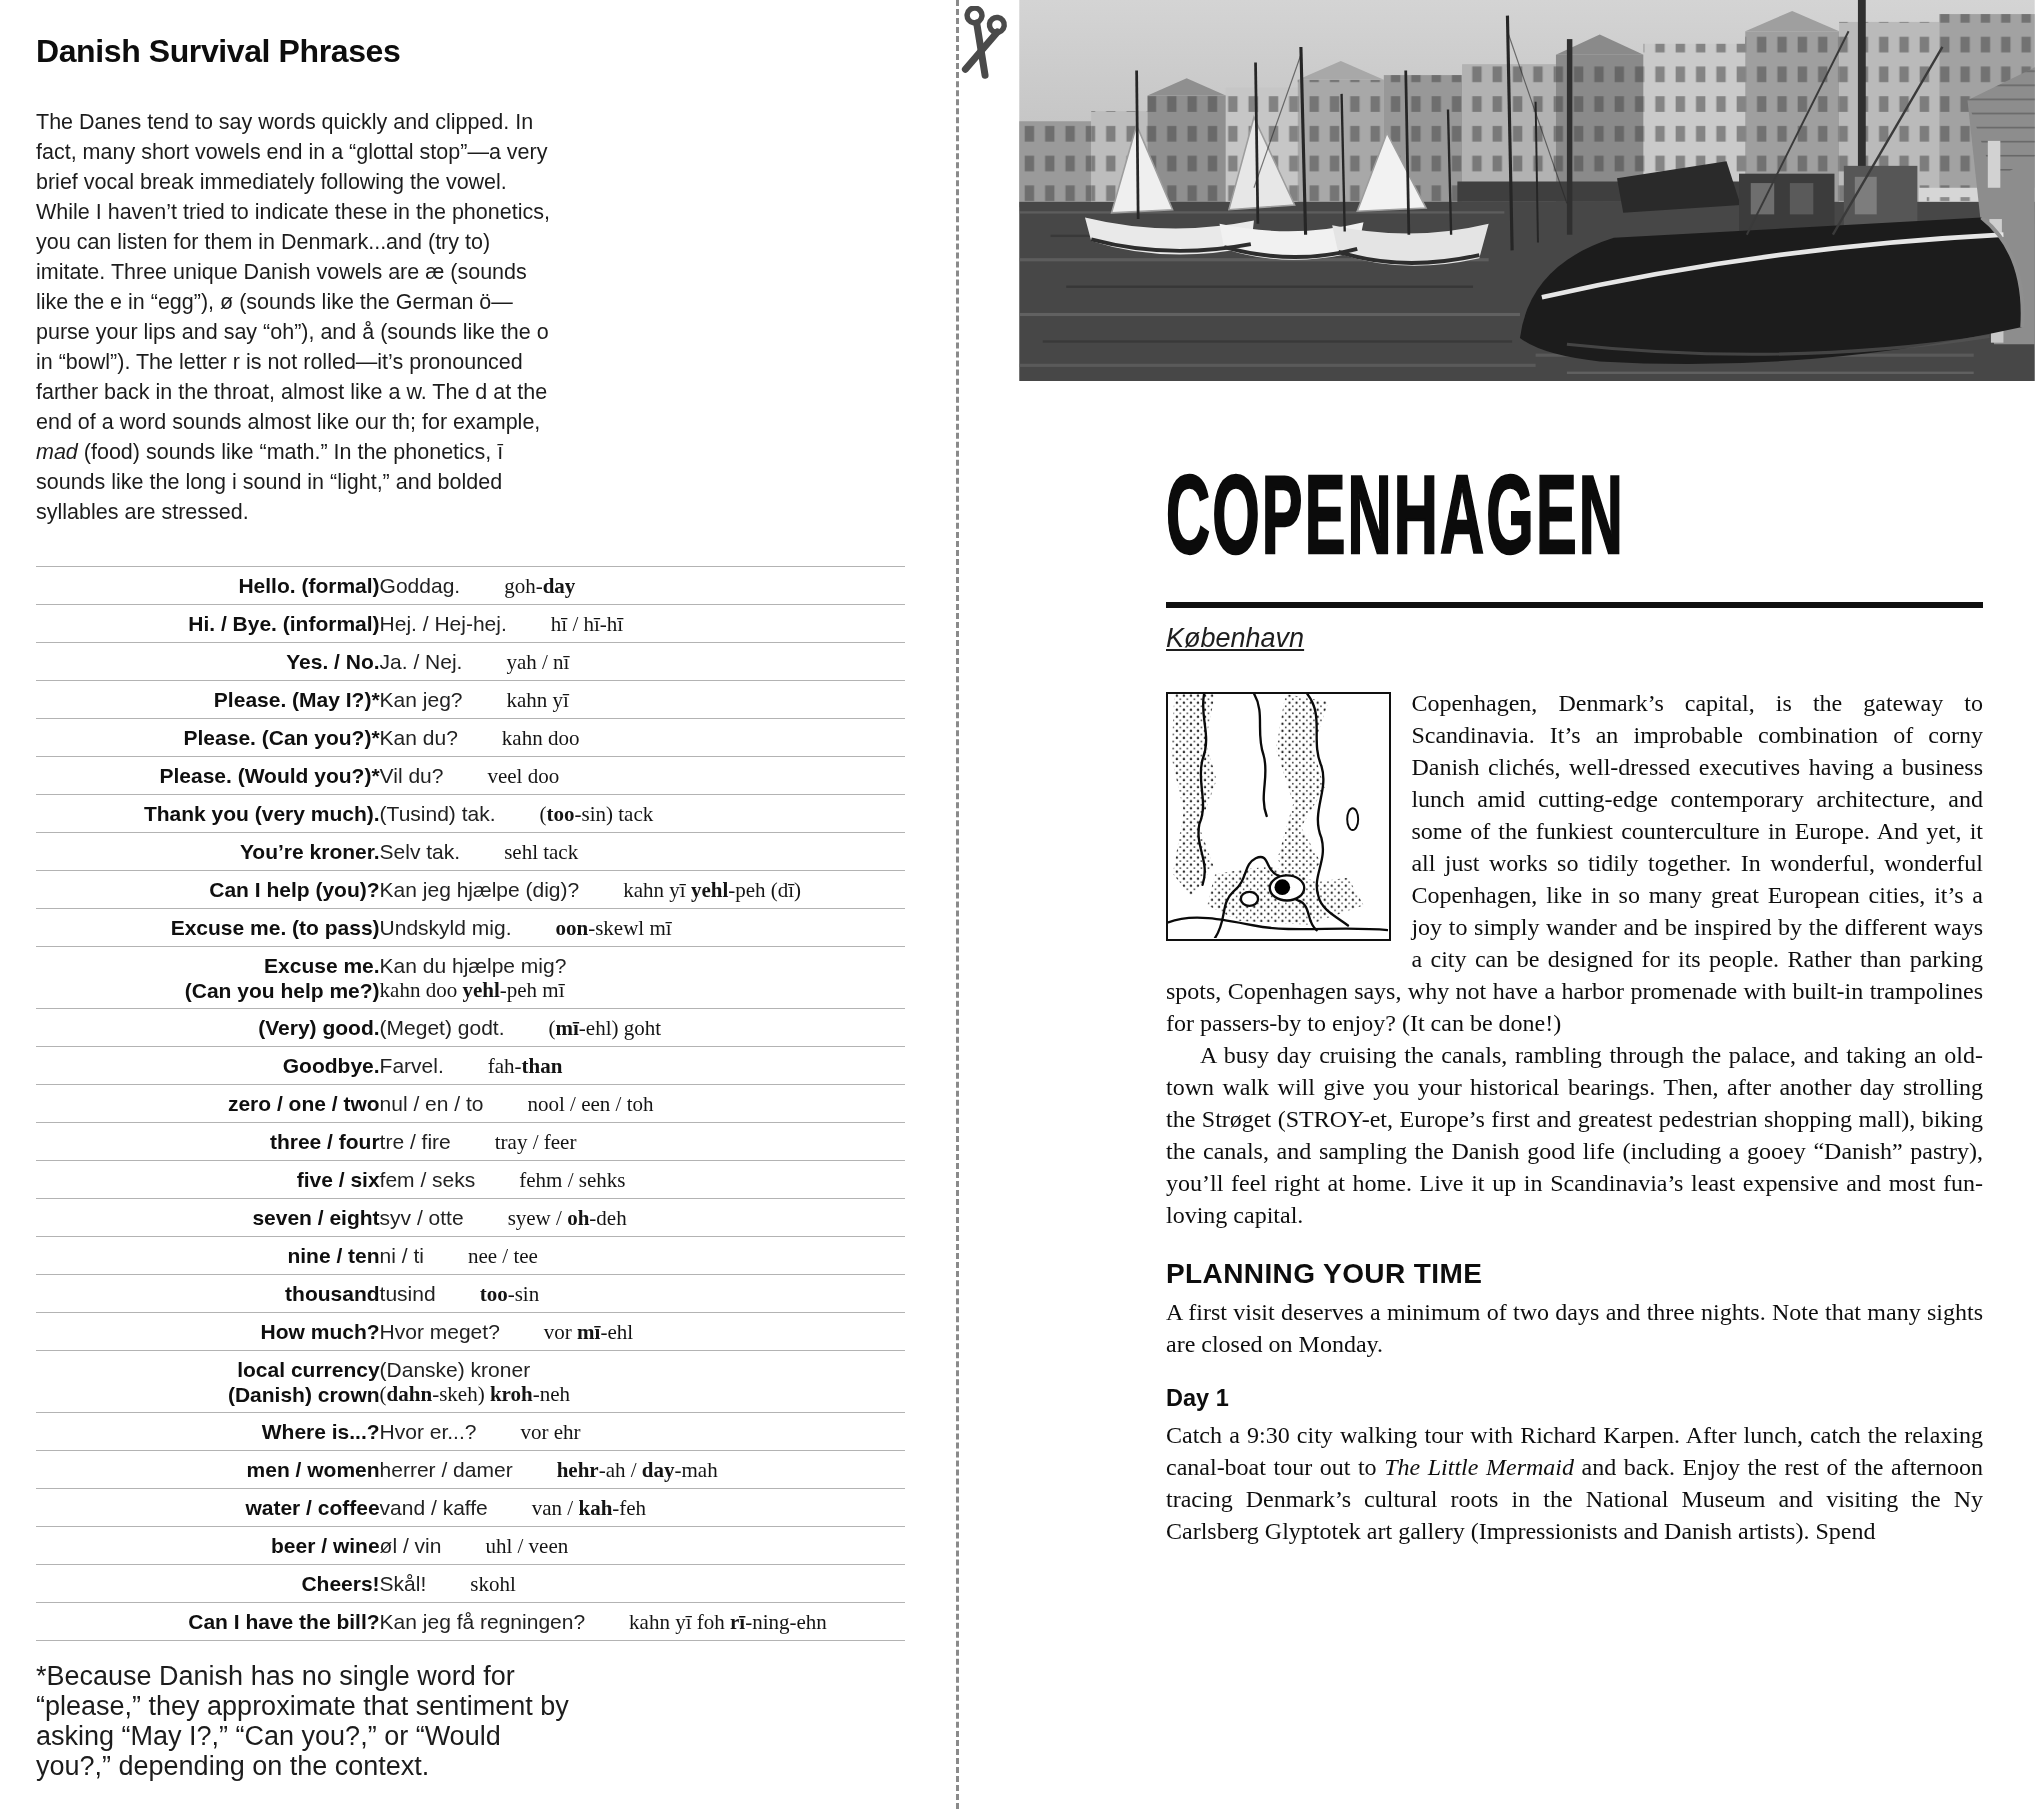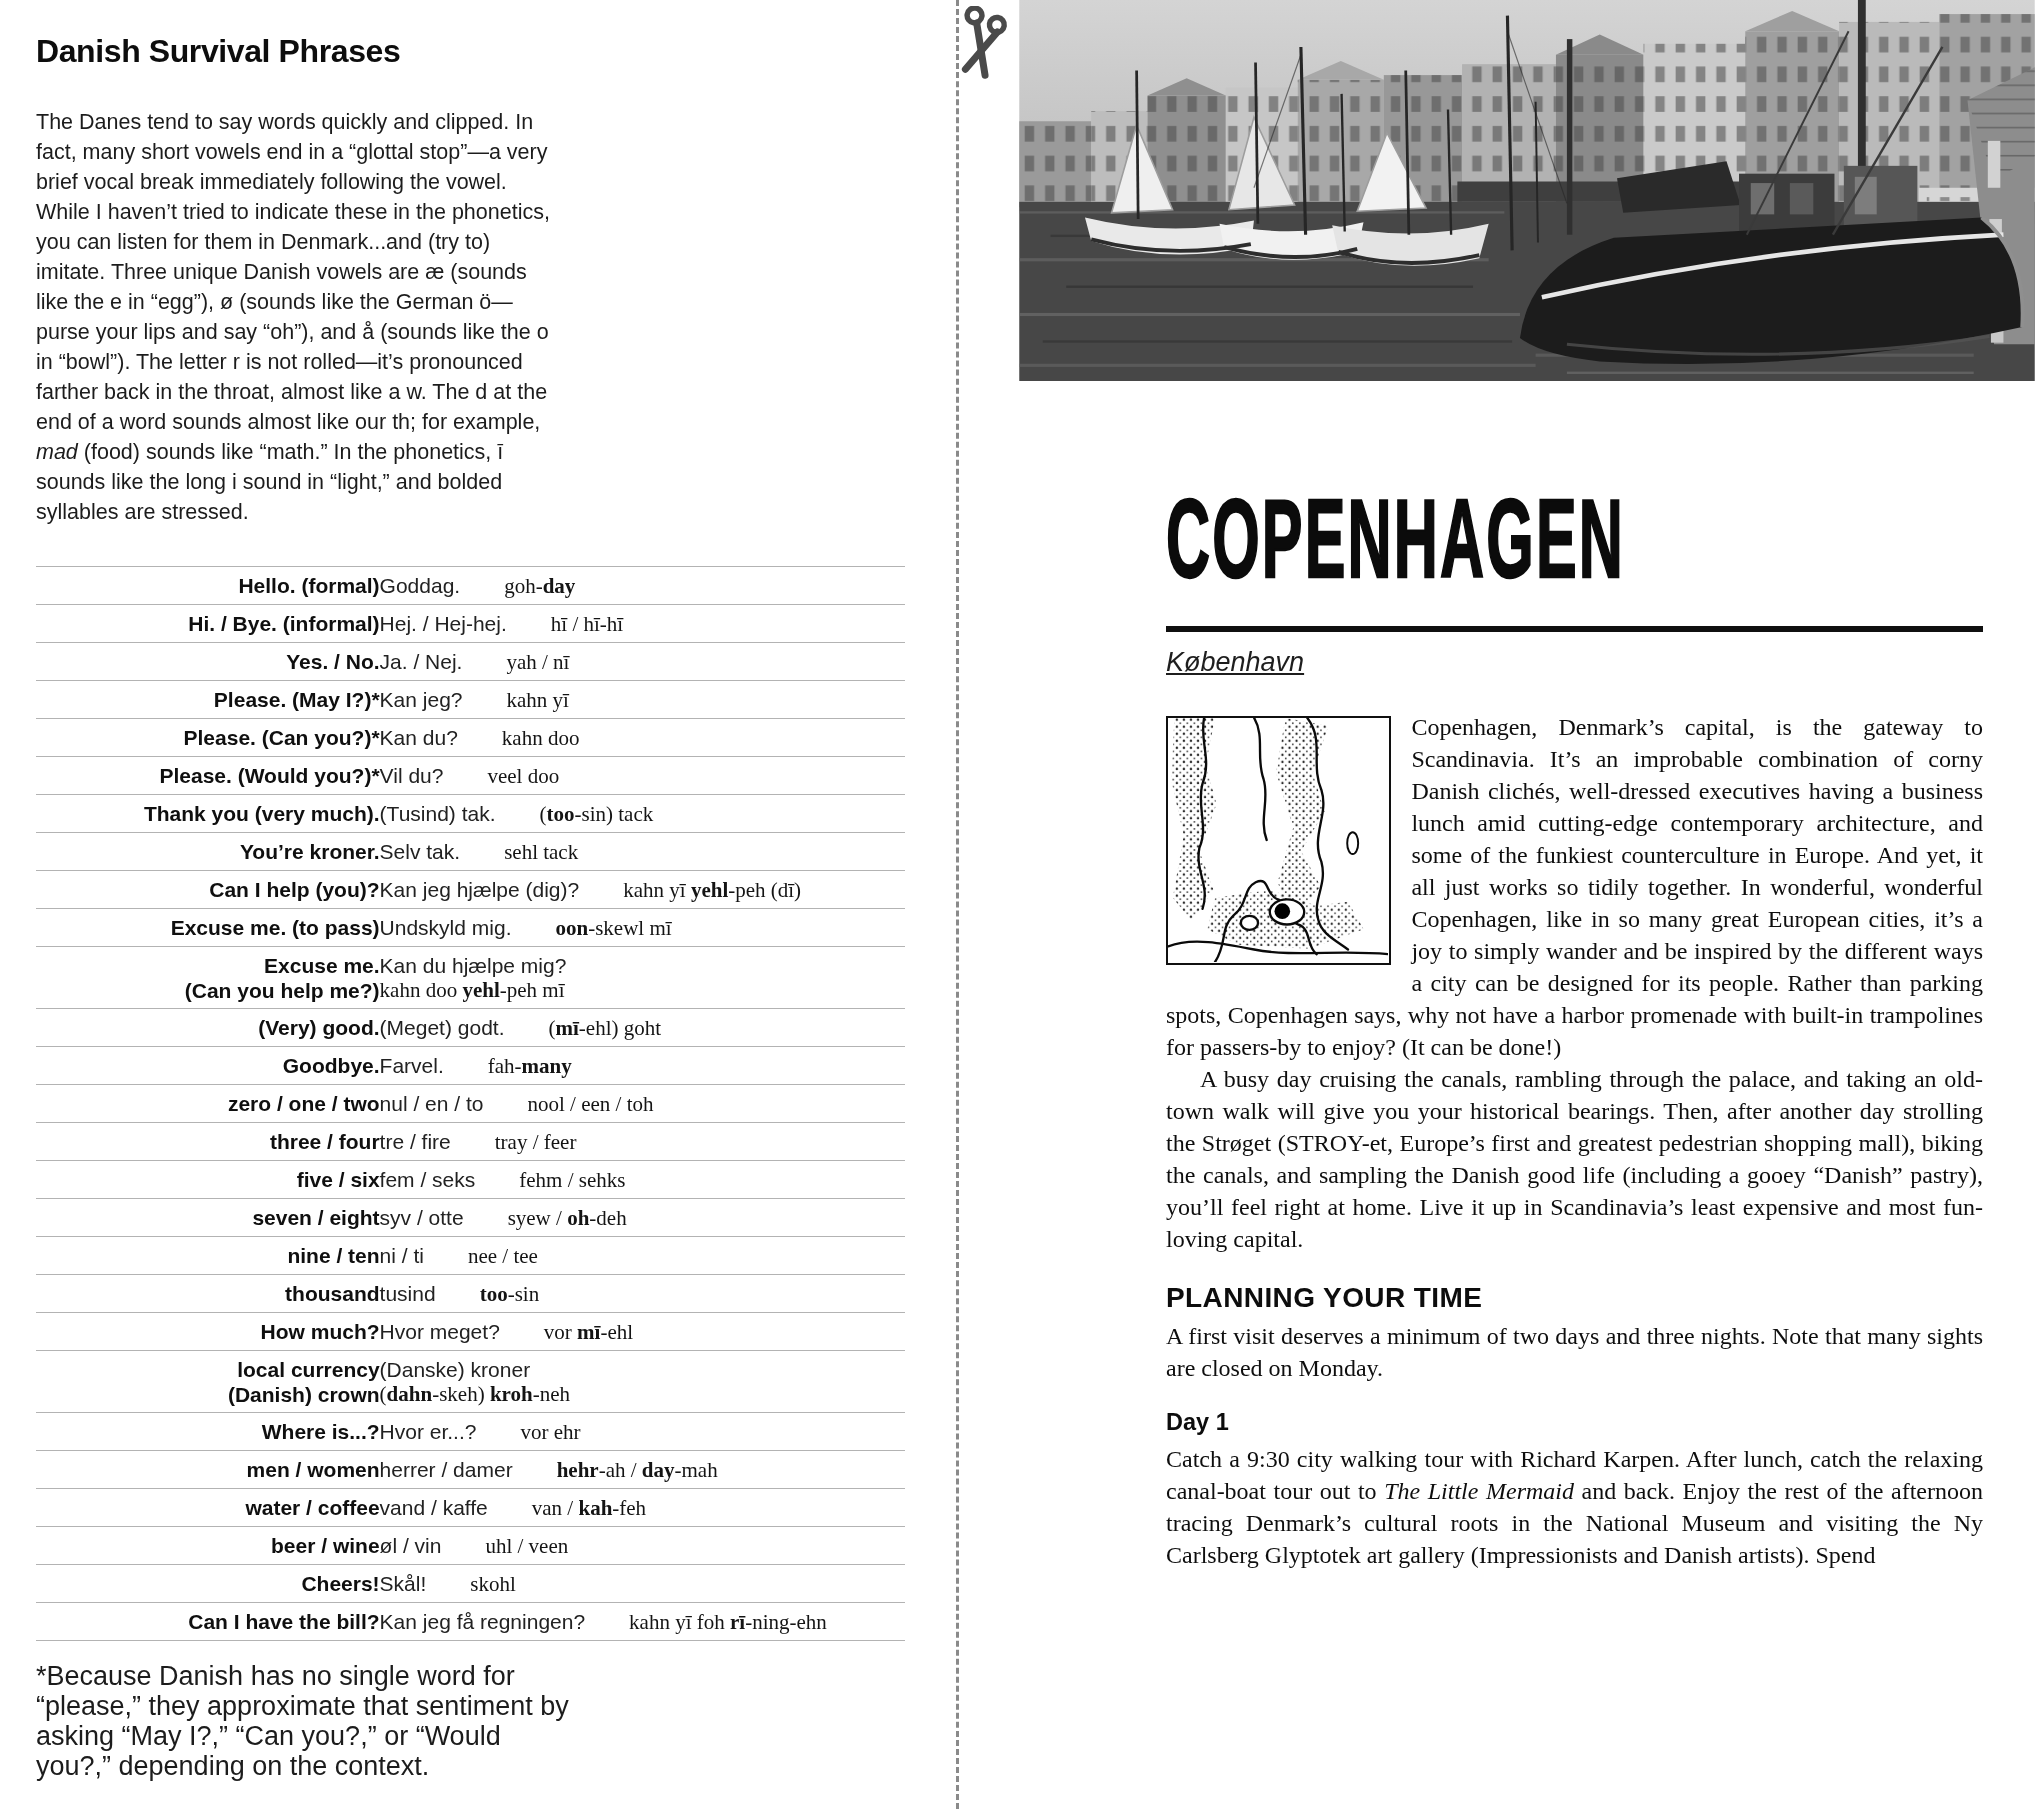--- a/index.html
+++ b/index.html
@@ -21,21 +21,21 @@
   .p-ph b{font-weight:700;}
   .p-col2.stacked .p-ph{display:block;margin-left:0;}
   .lp-footnote{width:540px;font-size:27px;line-height:30px;margin-top:20.4px;color:#1c1c1c;}
   
   .cut-line{position:absolute;left:956px;top:0;bottom:0;width:0;border-left:3.9px dashed #8a8a8a;}
   .scissors{position:absolute;left:958px;top:6.3px;width:50px;height:78px;}
   
   .harbor-photo{position:absolute;left:1019px;top:0;width:1016px;height:381px;}
   .harbor-photo svg{display:block;}
   
-  .right-page{position:absolute;left:1166px;top:467px;width:817px;}
+  .right-page{position:absolute;left:1166px;top:443px;width:817px;}
   .chapter-title{
     font-size:111px;line-height:1;font-weight:700;margin:17px 0 0 0;color:#0b0b0b;
     letter-spacing:3.9px;-webkit-text-stroke:2.3px #0b0b0b;
     transform:scaleX(0.55);transform-origin:left top;white-space:nowrap;
   }
   .title-rule{height:5.5px;background:#101010;margin-top:31px;}
   .chapter-subtitle{font-style:italic;font-size:27px;margin:15.7px 0 0 0;font-weight:400;color:#1e1e1e;text-decoration:underline;}
   .body-block{margin-top:33px;font-family:"Liberation Serif",serif;font-size:24px;line-height:32px;text-align:justify;color:#0e0e0e;}
   .map-figure{float:left;width:225px;height:249px;border:2.3px solid #101010;box-sizing:border-box;margin:4.7px 20.4px 3.1px 0;background:#fff;}
   .body-p{margin:0;}
@@ -95,21 +95,21 @@
         <div class="p-en">Excuse me.
 (Can you help me?)</div>
         <div class="p-col2 stacked"><span class="p-da">Kan du hjælpe mig?</span><span class="p-ph">kahn doo <b>yehl</b>-peh mī</span></div>
       </div>
       <div class="p-row">
         <div class="p-en">(Very) good.</div>
         <div class="p-col2"><span class="p-da">(Meget) godt.</span><span class="p-ph">(<b>mī</b>-ehl) goht</span></div>
       </div>
       <div class="p-row">
         <div class="p-en">Goodbye.</div>
-        <div class="p-col2"><span class="p-da">Farvel.</span><span class="p-ph">fah-<b>many</b></span></div>
+        <div class="p-col2"><span class="p-da">Farvel.</span><span class="p-ph">fah-<b>than</b></span></div>
       </div>
       <div class="p-row">
         <div class="p-en">zero / one / two</div>
         <div class="p-col2"><span class="p-da">nul / en / to</span><span class="p-ph">nool / een / toh</span></div>
       </div>
       <div class="p-row">
         <div class="p-en">three / four</div>
         <div class="p-col2"><span class="p-da">tre / fire</span><span class="p-ph">tray / feer</span></div>
       </div>
       <div class="p-row">

